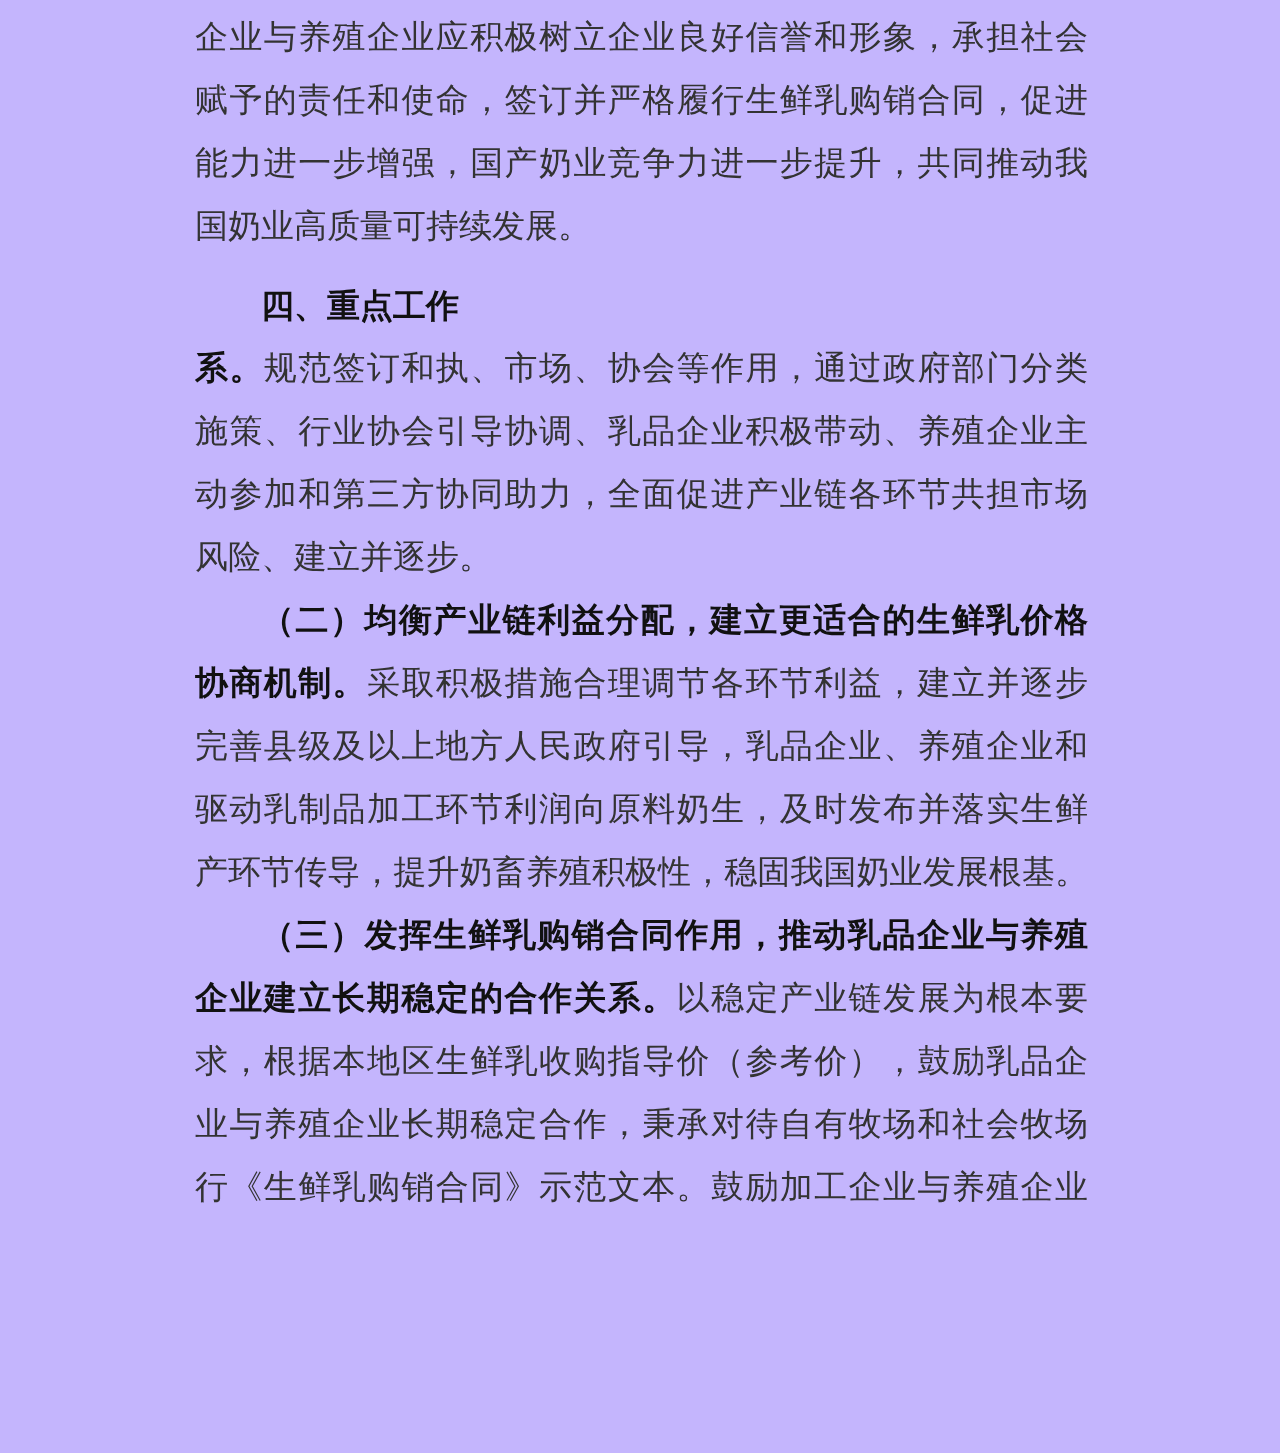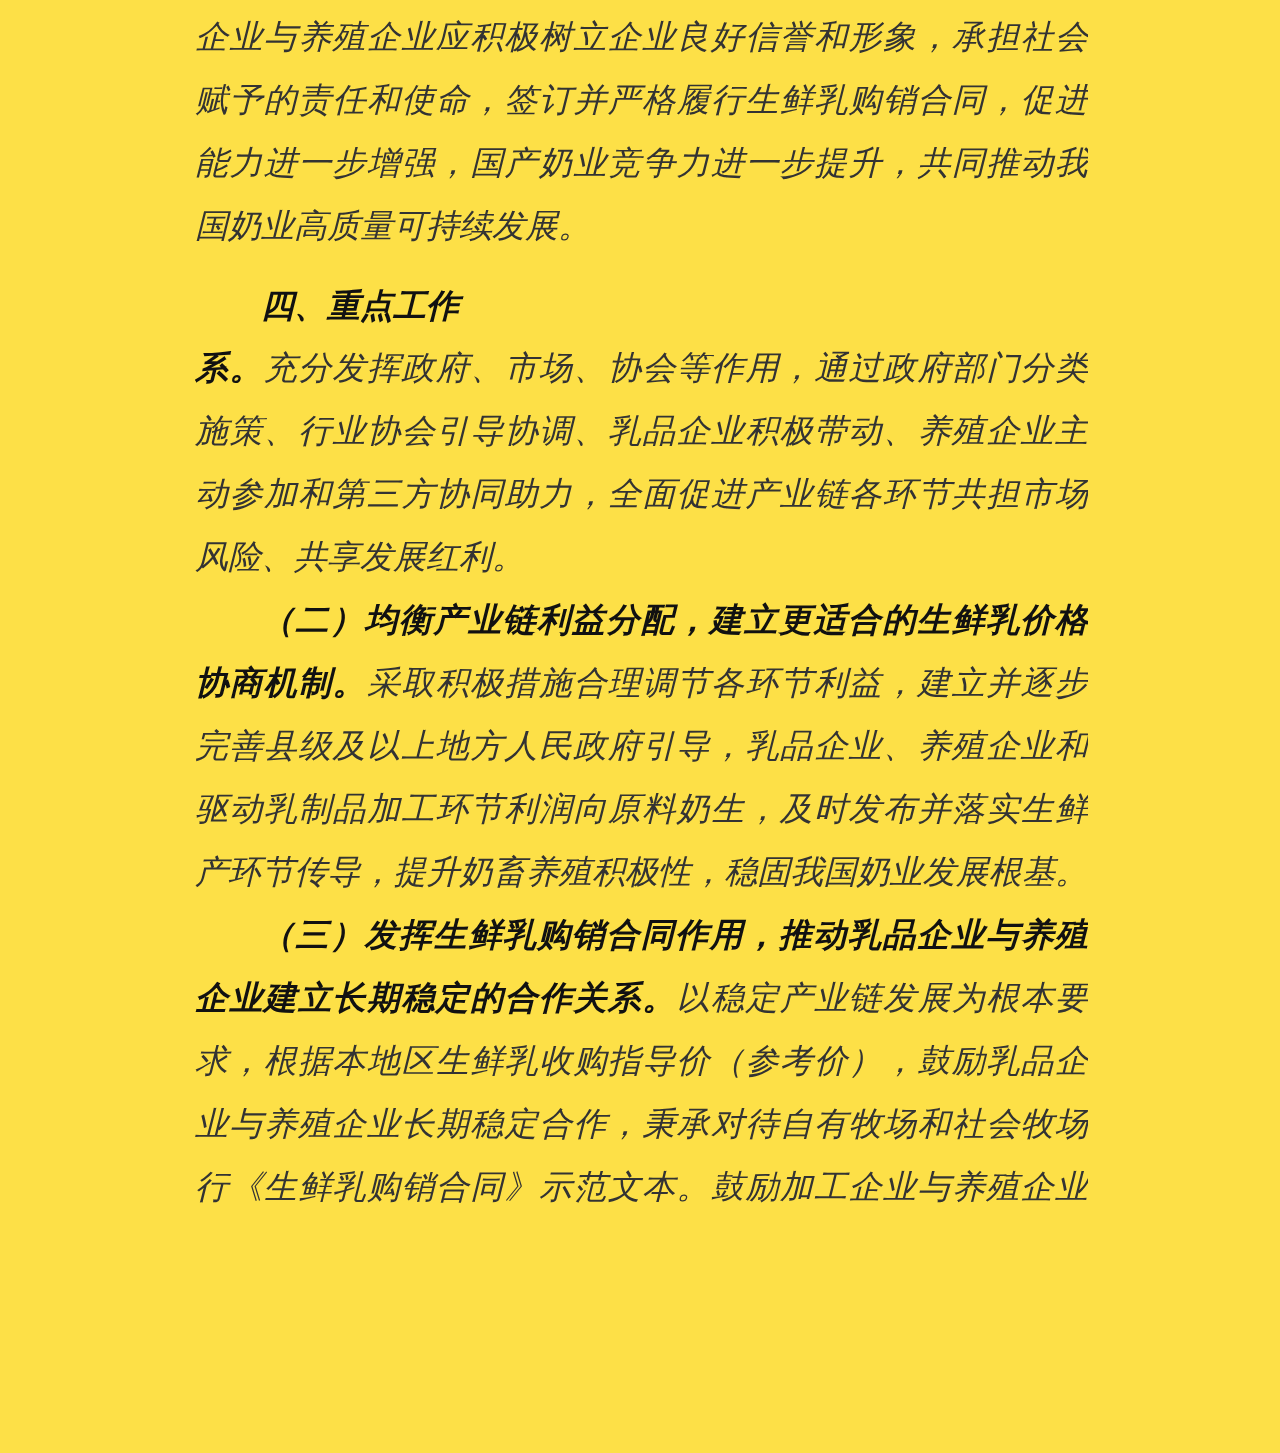--- a/index.html
+++ b/index.html
@@ -9,22 +9,21 @@
   body {
     width: 1280px;
     height: 1453px;
     background: #ffffff;
     overflow: hidden;
     position: relative;
   }
   .page {
     position: absolute;
     inset: 0;
-    background: #fde047;
-    font-style: italic;
+    background: #c4b5fd;
   }
   .text-column {
     position: absolute;
     left: 195px;
     top: 6px;
     width: 893px;
     font-family: "Liberation Serif", "DejaVu Serif", serif;
     font-size: 33px;
     color: #333333;
   }
@@ -67,24 +66,24 @@
       <div class="block paragraph">
         <div class="line"><span class="seg">企业与养殖企业应积极树立企业良好信誉和形象，承担社会</span></div>
         <div class="line"><span class="seg">赋予的责任和使命，签订并严格履行生鲜乳购销合同，促进</span></div>
         <div class="line"><span class="seg">能力进一步增强，国产奶业竞争力进一步提升，共同推动我</span></div>
         <div class="line nojust"><span class="seg">国奶业高质量可持续发展。</span></div>
       </div>
       <div class="block heading">
         <div class="line nojust indent"><span class="seg b">四、重点工作</span></div>
       </div>
       <div class="block paragraph">
-        <div class="line"><span class="seg b">系。</span><span class="seg">充分发挥政府、市场、协会等作用，通过政府部门分类</span></div>
+        <div class="line"><span class="seg b">系。</span><span class="seg">规范签订和执、市场、协会等作用，通过政府部门分类</span></div>
         <div class="line"><span class="seg">施策、行业协会引导协调、乳品企业积极带动、养殖企业主</span></div>
         <div class="line"><span class="seg">动参加和第三方协同助力，全面促进产业链各环节共担市场</span></div>
-        <div class="line nojust"><span class="seg">风险、共享发展红利。</span></div>
+        <div class="line nojust"><span class="seg">风险、建立并逐步。</span></div>
       </div>
       <div class="block paragraph">
         <div class="line indent"><span class="seg b">（二）均衡产业链利益分配，建立更适合的生鲜乳价格</span></div>
         <div class="line"><span class="seg b">协商机制。</span><span class="seg">采取积极措施合理调节各环节利益，建立并逐步</span></div>
         <div class="line"><span class="seg">完善县级及以上地方人民政府引导，乳品企业、养殖企业和</span></div>
         <div class="line"><span class="seg">驱动乳制品加工环节利润向原料奶生，及时发布并落实生鲜</span></div>
         <div class="line"><span class="seg">产环节传导，提升奶畜养殖积极性，稳固我国奶业发展根基。</span></div>
       </div>
       <div class="block paragraph">
         <div class="line indent"><span class="seg b">（三）发挥生鲜乳购销合同作用，推动乳品企业与养殖</span></div>

